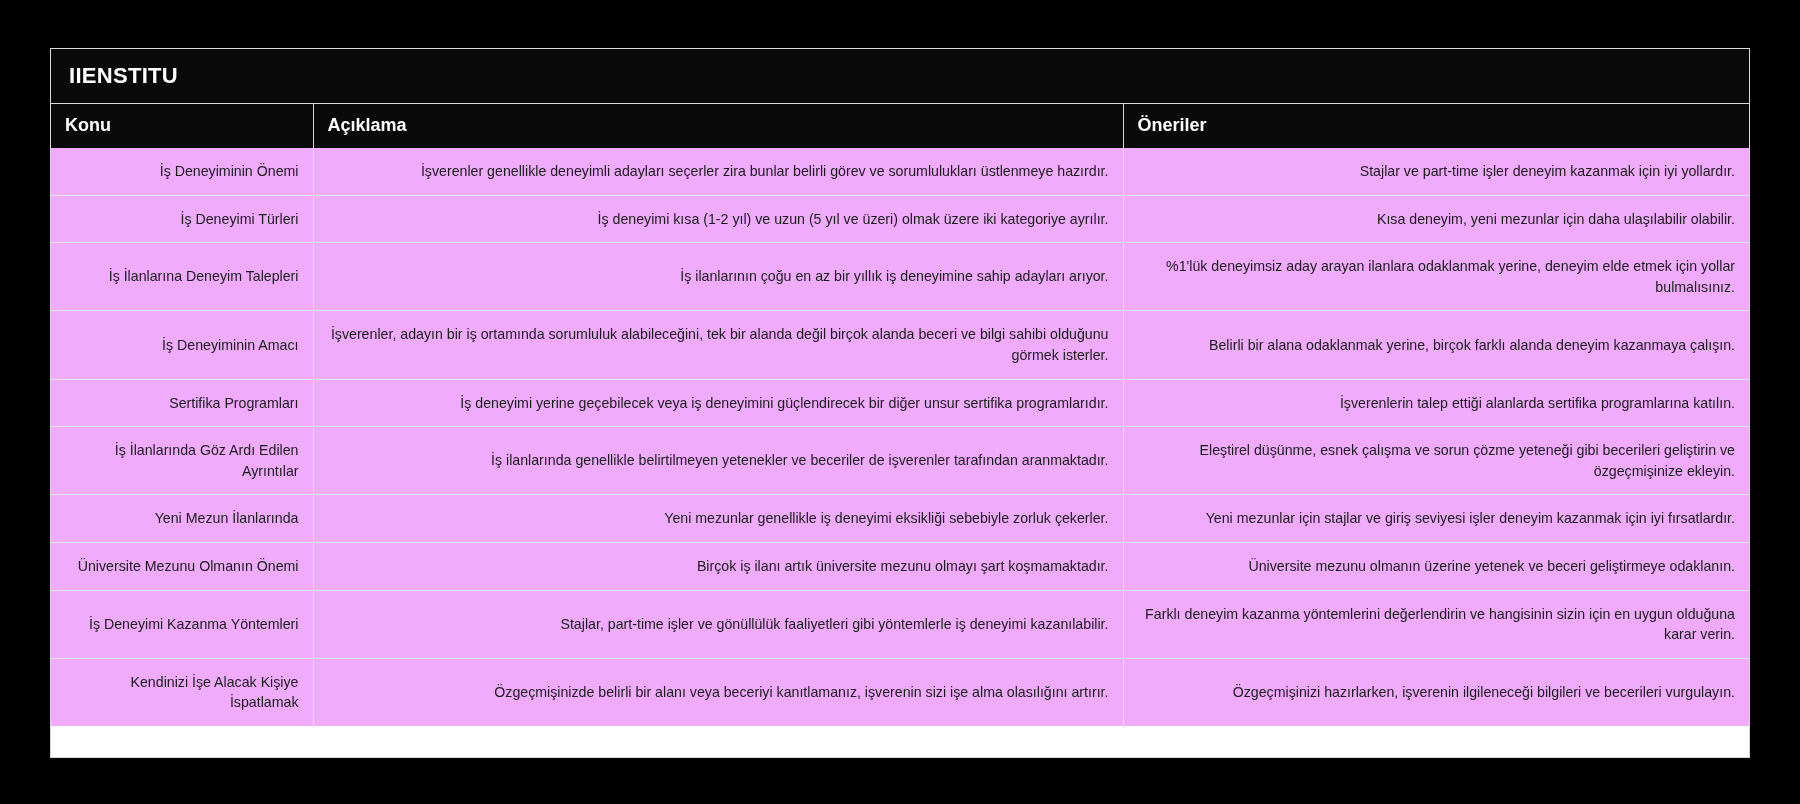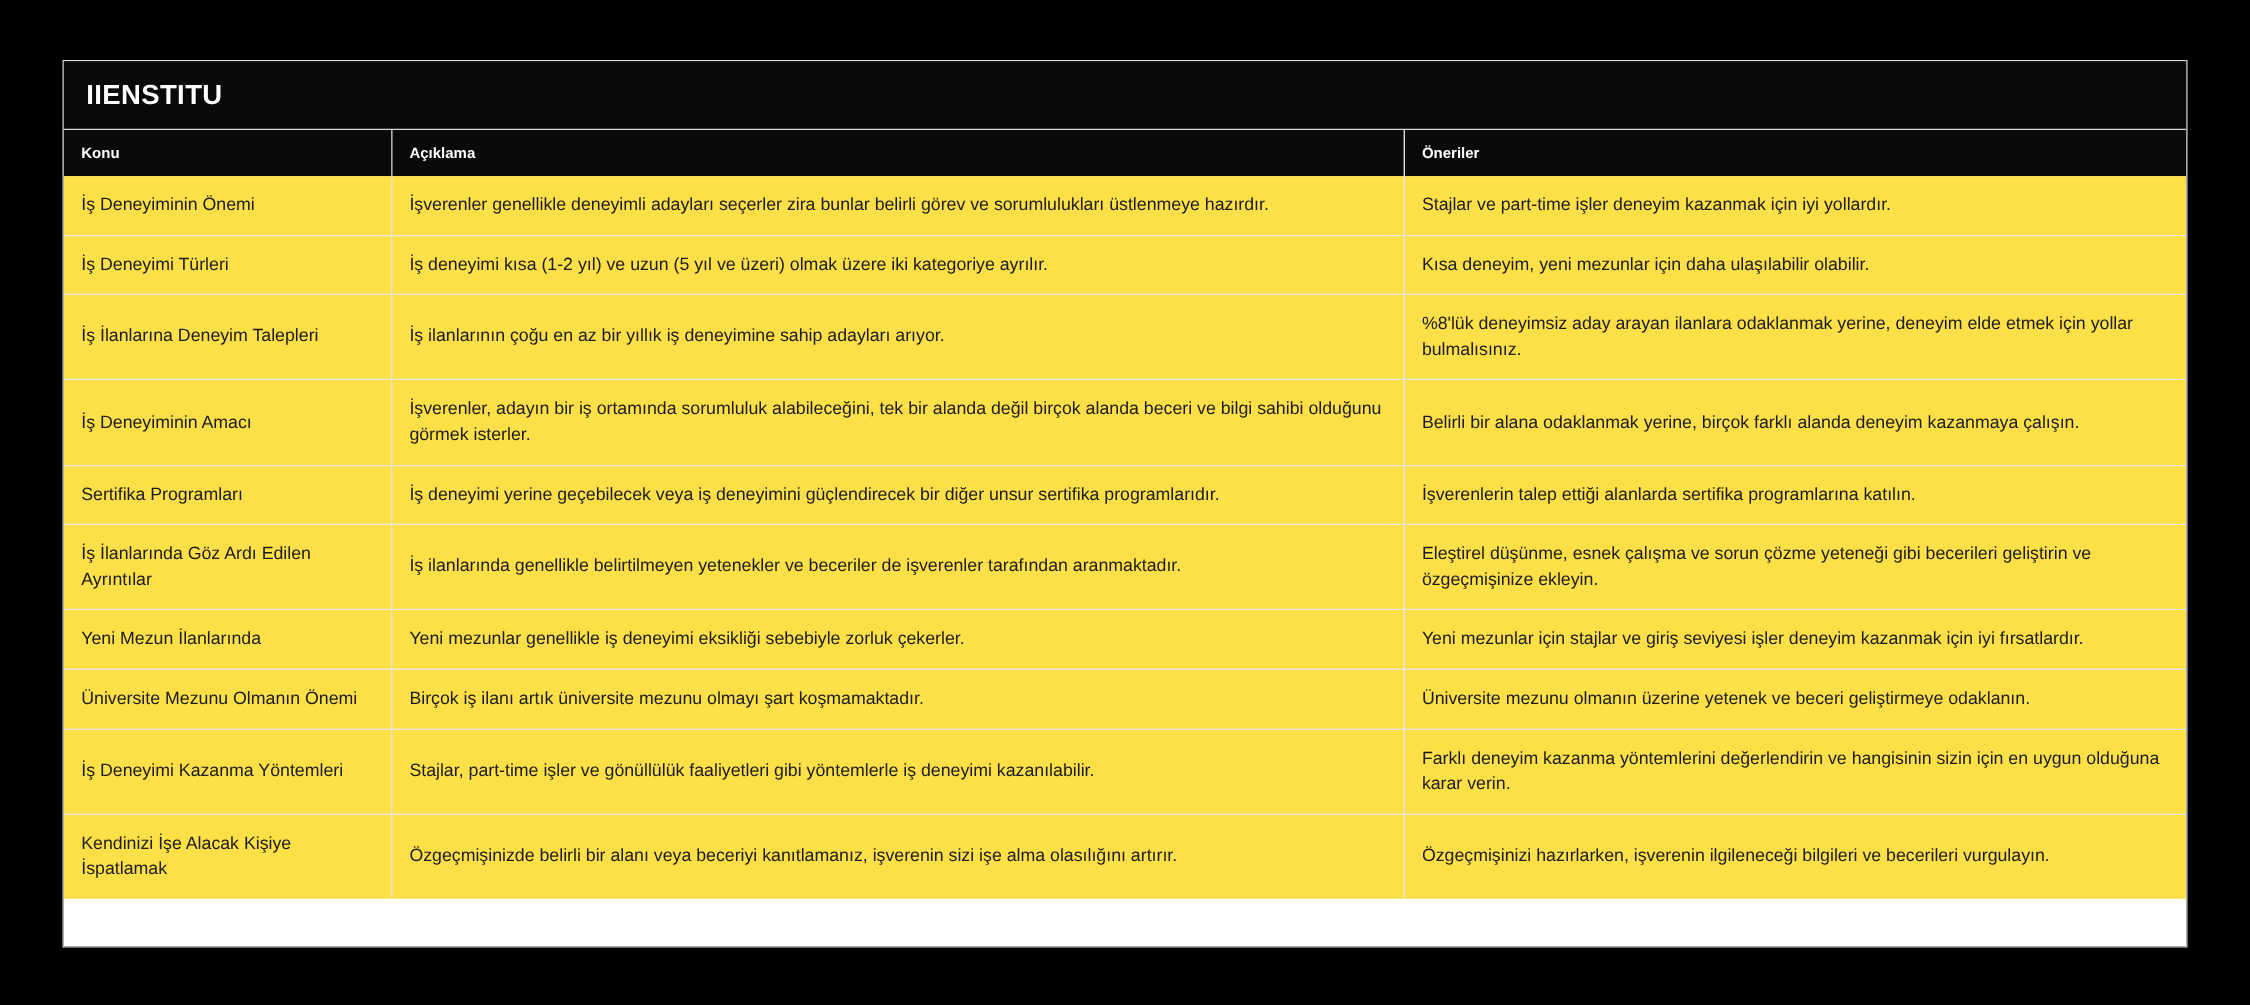--- a/index.html
+++ b/index.html
@@ -51,32 +51,32 @@
   .table {
     width: 100%;
     border-collapse: collapse;
     table-layout: fixed;
   }
   .thead-row {
     background: #0a0a0a;
   }
   .thead-row th {
     color: #ffffff;
-    font-size: 12px;
+    font-size: 18px;
     font-weight: bold;
     text-align: left;
     padding: 11px 14px 12px 14px;
     border-right: 1px solid #d9d9d9;
     vertical-align: middle;
     height: 34px;
     box-sizing: border-box;
   }
   .thead-row th:last-child { border-right: none; }
 
-  .table tbody tr { background: #fde047; }
+  .table tbody tr { background: #f0abfc; text-align: right; }
   .table tbody td {
     color: #1b1b1b;
     font-size: 14.2px;
     line-height: 1.45;
     padding: 13px 14px 13px 14px;
     border-right: 1px solid #e2e2e2;
     border-bottom: 1px solid #e6e6e6;
     vertical-align: middle;
     box-sizing: border-box;
   }
@@ -119,21 +119,21 @@
               <td class="col-oneriler">Stajlar ve part-time işler deneyim kazanmak için iyi yollardır.</td>
             </tr>
             <tr>
               <td class="col-konu">İş Deneyimi Türleri</td>
               <td class="col-aciklama">İş deneyimi kısa (1-2 yıl) ve uzun (5 yıl ve üzeri) olmak üzere iki kategoriye ayrılır.</td>
               <td class="col-oneriler">Kısa deneyim, yeni mezunlar için daha ulaşılabilir olabilir.</td>
             </tr>
             <tr>
               <td class="col-konu">İş İlanlarına Deneyim Talepleri</td>
               <td class="col-aciklama">İş ilanlarının çoğu en az bir yıllık iş deneyimine sahip adayları arıyor.</td>
-              <td class="col-oneriler">%8'lük deneyimsiz aday arayan ilanlara odaklanmak yerine, deneyim elde etmek için yollar bulmalısınız.</td>
+              <td class="col-oneriler">%1'lük deneyimsiz aday arayan ilanlara odaklanmak yerine, deneyim elde etmek için yollar bulmalısınız.</td>
             </tr>
             <tr>
               <td class="col-konu">İş Deneyiminin Amacı</td>
               <td class="col-aciklama">İşverenler, adayın bir iş ortamında sorumluluk alabileceğini, tek bir alanda değil birçok alanda beceri ve bilgi sahibi olduğunu görmek isterler.</td>
               <td class="col-oneriler">Belirli bir alana odaklanmak yerine, birçok farklı alanda deneyim kazanmaya çalışın.</td>
             </tr>
             <tr>
               <td class="col-konu">Sertifika Programları</td>
               <td class="col-aciklama">İş deneyimi yerine geçebilecek veya iş deneyimini güçlendirecek bir diğer unsur sertifika programlarıdır.</td>
               <td class="col-oneriler">İşverenlerin talep ettiği alanlarda sertifika programlarına katılın.</td>

